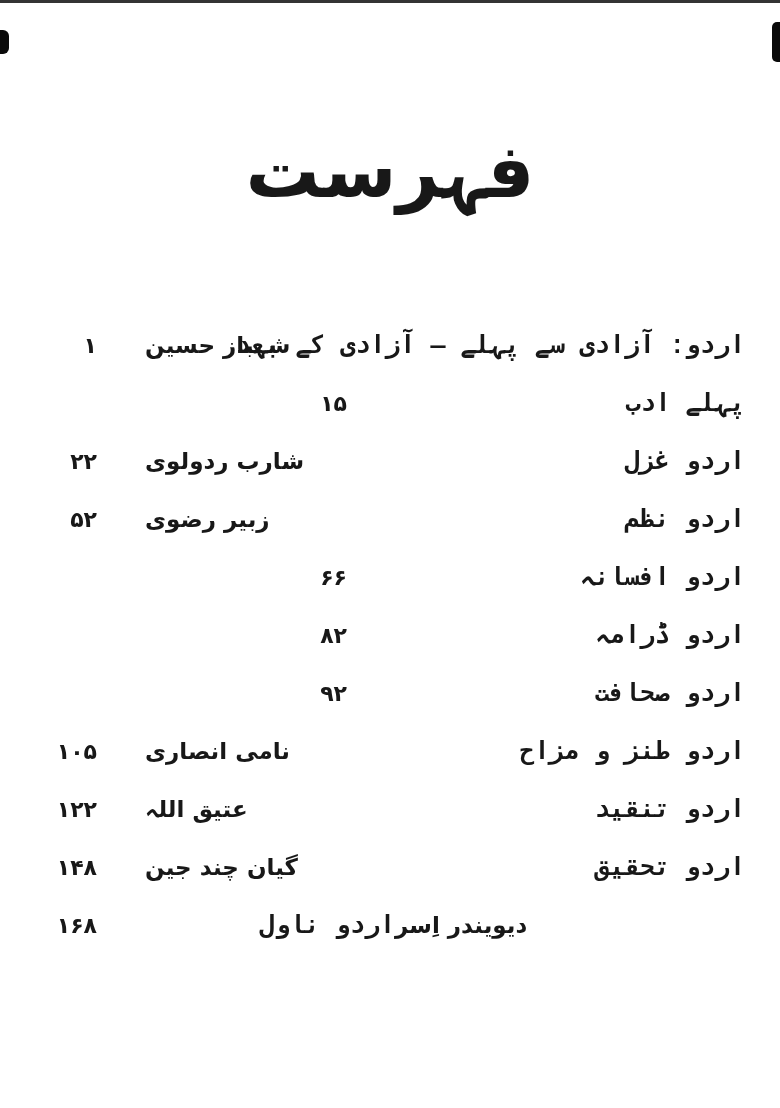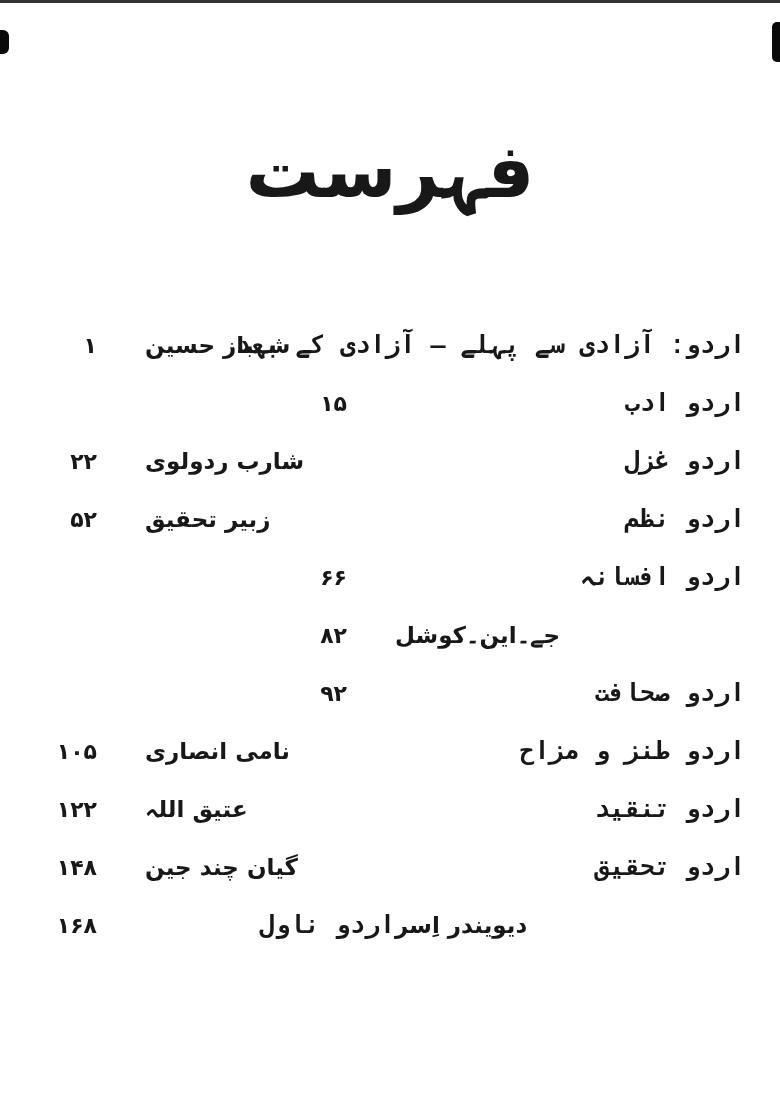--- a/index.html
+++ b/index.html
@@ -99,43 +99,43 @@
   <h1 class="book-title" lang="ur" dir="rtl">فہرست</h1>
 
   <div class="toc-list">
     <div class="toc-row">
       <div class="cell title-cell" lang="ur" dir="rtl">اردو: آزادی سے پہلے — آزادی کے بعد</div>
       <div class="cell author-cell" lang="ur" dir="rtl">شہباز حسین</div>
       <div class="cell page-cell" lang="ur" dir="rtl">۱</div>
     </div>
 
     <div class="toc-row">
-      <div class="cell title-cell" lang="ur" dir="rtl">اردو ادب</div>
+      <div class="cell title-cell" lang="ur" dir="rtl">پہلے ادب</div>
       <div class="cell page-cell" lang="ur" dir="rtl">۱۵</div>
     </div>
 
     <div class="toc-row">
       <div class="cell title-cell" lang="ur" dir="rtl">اردو غزل</div>
       <div class="cell author-cell" lang="ur" dir="rtl">شارب ردولوی</div>
       <div class="cell page-cell" lang="ur" dir="rtl">۲۲</div>
     </div>
 
     <div class="toc-row">
       <div class="cell title-cell" lang="ur" dir="rtl">اردو نظم</div>
-      <div class="cell author-cell" lang="ur" dir="rtl">زبیر تحقیق</div>
+      <div class="cell author-cell" lang="ur" dir="rtl">زبیر رضوی</div>
       <div class="cell page-cell" lang="ur" dir="rtl">۵۲</div>
     </div>
 
     <div class="toc-row">
       <div class="cell title-cell" lang="ur" dir="rtl">اردو افسانہ</div>
       <div class="cell page-cell" lang="ur" dir="rtl">۶۶</div>
     </div>
 
     <div class="toc-row">
-      <div class="cell author-cell" lang="ur" dir="rtl">جے۔این۔کوشل</div>
+      <div class="cell title-cell" lang="ur" dir="rtl">اردو ڈرامہ</div>
       <div class="cell page-cell" lang="ur" dir="rtl">۸۲</div>
     </div>
 
     <div class="toc-row">
       <div class="cell title-cell" lang="ur" dir="rtl">اردو صحافت</div>
       <div class="cell page-cell" lang="ur" dir="rtl">۹۲</div>
     </div>
 
     <div class="toc-row">
       <div class="cell title-cell" lang="ur" dir="rtl">اردو طنز و مزاح</div>

